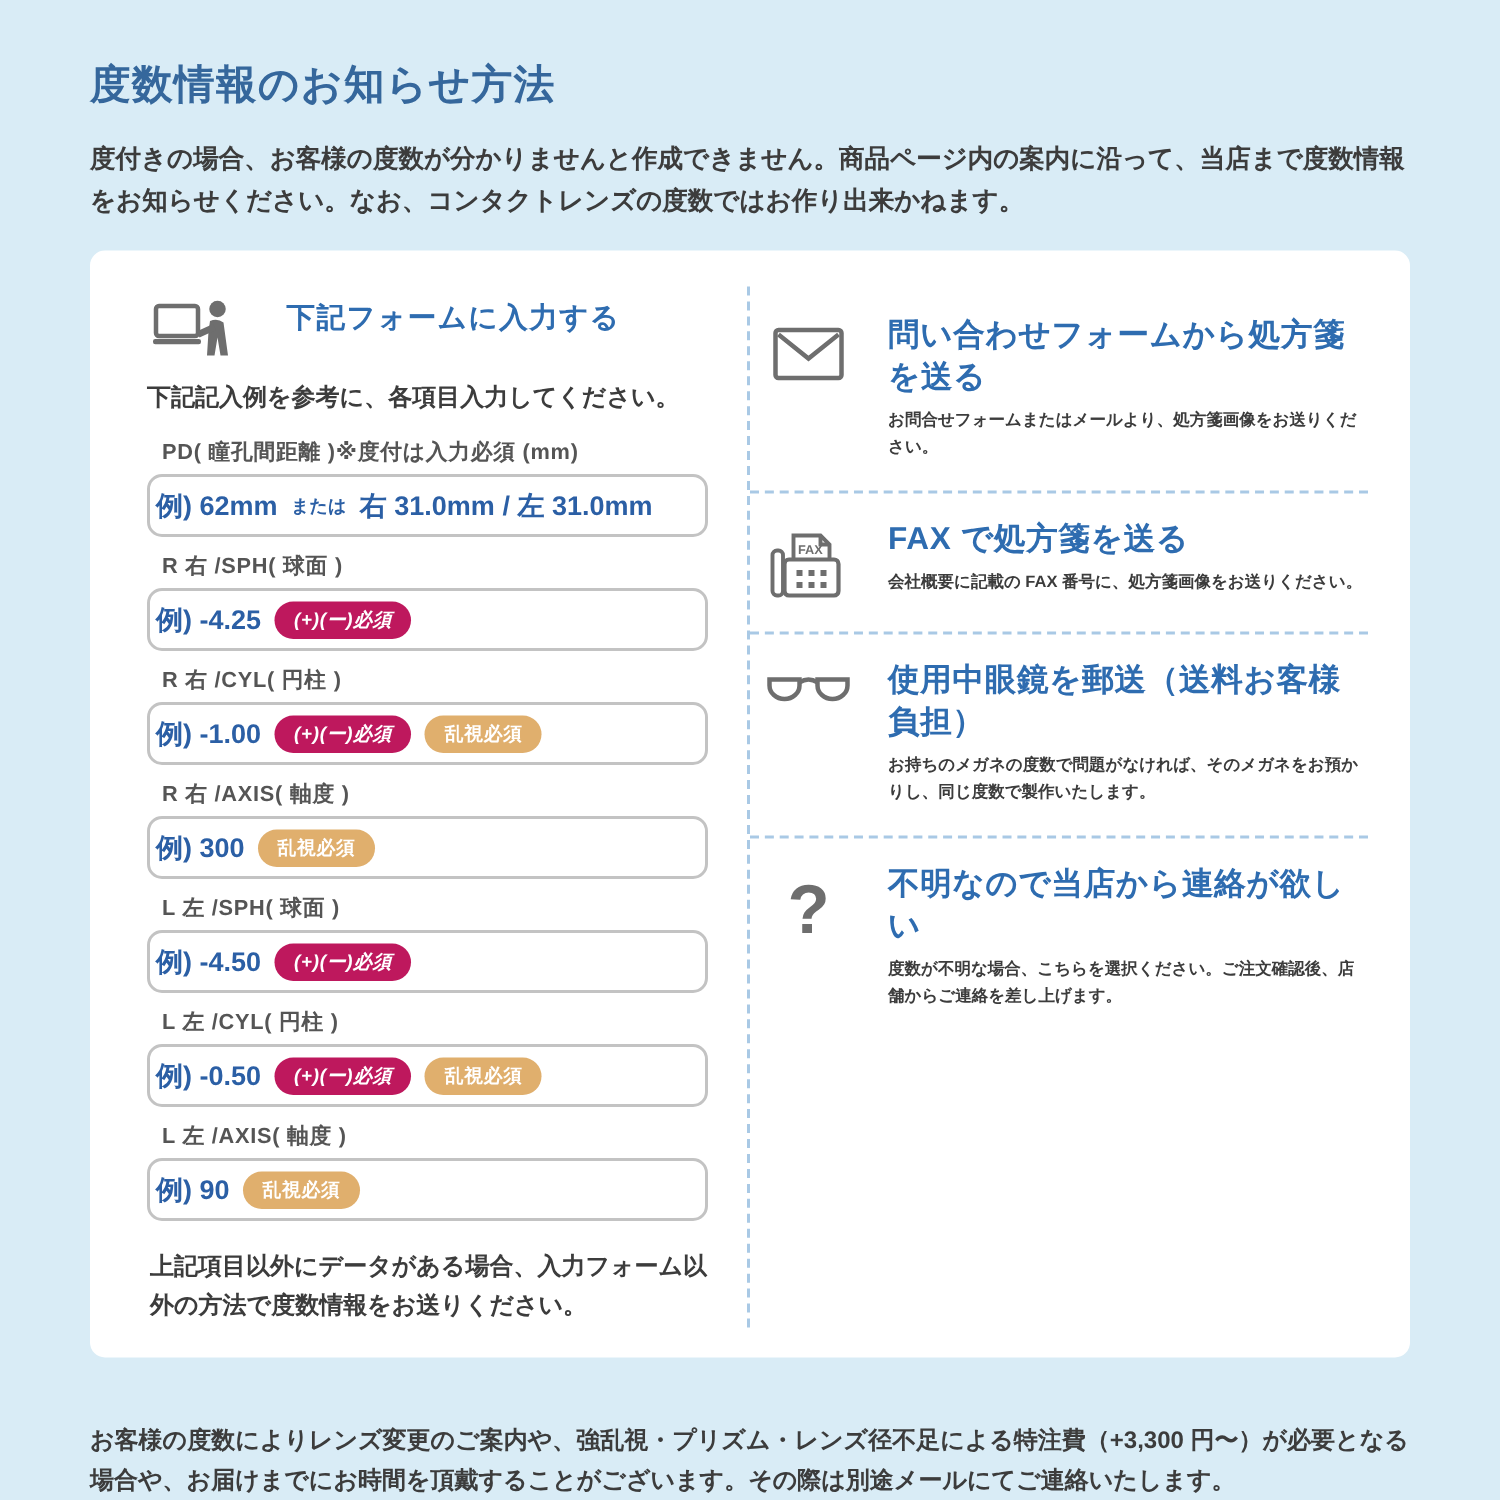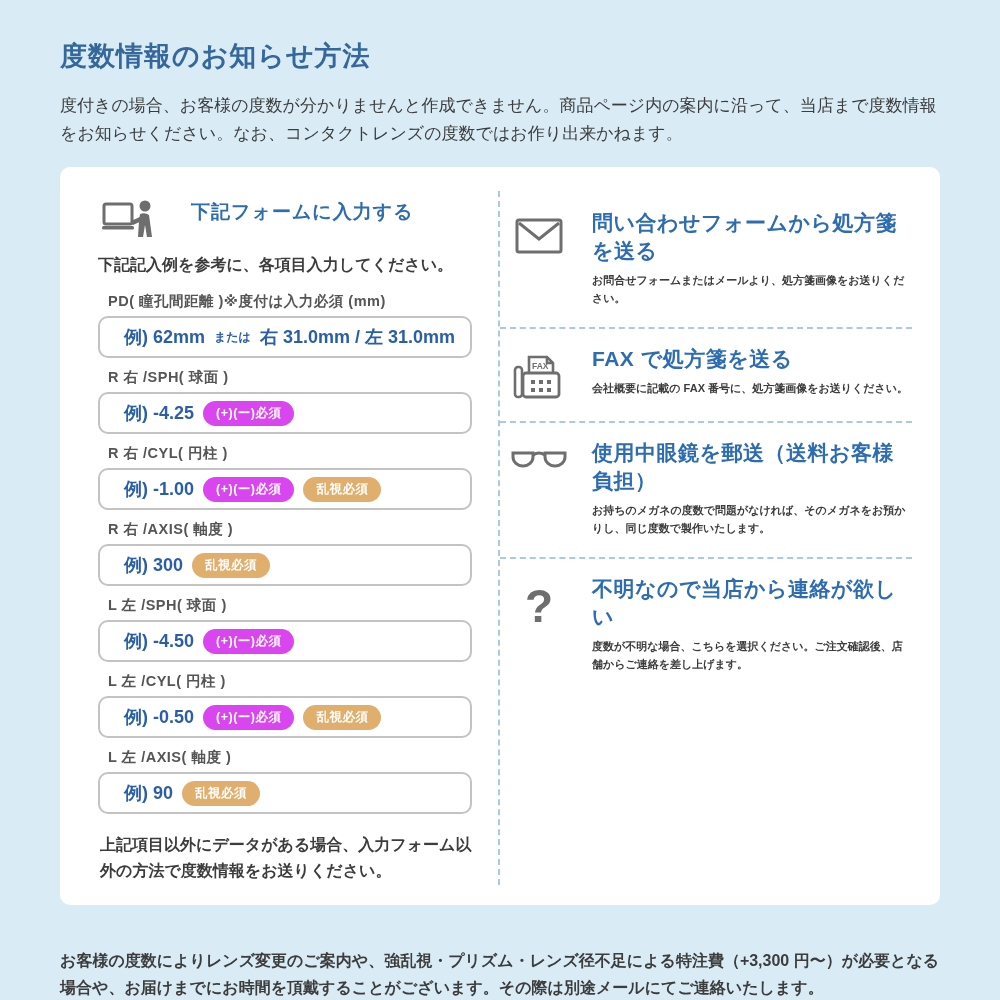--- a/index.html
+++ b/index.html
@@ -8,51 +8,51 @@
     background:#d9ecf6;
     font-family:"Liberation Sans","DejaVu Sans",sans-serif;
     color:#3f3f3f;
     overflow:hidden;
   }
   .wrap{padding:38px 60px 0 60px;}
   .page-title{
     color:#35679c;font-size:27px;font-weight:bold;margin:0 0 18px 0;letter-spacing:1px;
   }
   .intro{
-    font-size:17px;line-height:1.62;margin:12px 0 20px 0;color:#3c3c3c;font-weight:normal;
+    font-size:17px;line-height:1.62;margin:12px 0 20px 0;color:#3c3c3c;font-weight:bold;
   }
   .card{
     background:#ffffff;border-radius:10px;display:flex;
     padding:24px 0 20px 0;min-height:672px;box-sizing:border-box;
   }
   .col-left{
     width:50%;box-sizing:border-box;padding:8px 26px 0 38px;
     border-right:2px dashed #a9c9e5;
   }
   .col-right{
     width:50%;box-sizing:border-box;padding:2px 28px 0 0;
   }
   .form-header{display:flex;align-items:flex-start;gap:33px;margin:0 0 14px 4px;}
   .form-header .ic{width:56px;height:42px;display:flex;align-items:center;justify-content:center;}
   .form-title{color:#2e6cb0;font-size:19px;font-weight:bold;letter-spacing:1px;}
   .instruction{font-size:16px;font-weight:bold;color:#3c3c3c;margin:0 0 16px 0;}
   .field{margin-bottom:2px;}
   .field-label{font-size:14.5px;font-weight:bold;color:#555;margin:0 0 5px 10px;letter-spacing:0.5px;}
   .field-box{
     border:2px solid #c3c3c3;border-radius:10px;height:38px;
-    display:flex;align-items:center;gap:9px;padding:0 24px;margin:0 0 10px 0;
+    display:flex;align-items:center;gap:9px;padding:0 4px;margin:0 0 10px 0;
     background:#fff;
   }
   .val{color:#2b5fa5;font-weight:bold;font-size:18px;white-space:nowrap;}
   .val.small{font-size:12px;}
   .pill{
     border-radius:999px;color:#fff;font-size:12.5px;font-weight:bold;
     padding:4px 13px;white-space:nowrap;letter-spacing:0.5px;
   }
-  .pill-blue{background:#d946ef;}
+  .pill-blue{background:#be185d;font-style:italic;}
   .pill-orange{background:#e0af6d;}
   .left-note{font-size:16px;font-weight:bold;color:#3c3c3c;line-height:1.65;margin:18px 0 0 2px;}
   .method{
     display:flex;gap:14px;padding:16px 0 20px 0;border-bottom:2px dashed #a9c9e5;
   }
   .method:last-child{border-bottom:none;}
   .m-icon{width:78px;min-width:78px;display:flex;justify-content:center;align-items:flex-start;padding-top:8px;}
   .m-title{color:#2e6cb0;font-size:21px;font-weight:bold;margin:0 0 7px 0;letter-spacing:0.5px;}
   .m-body{font-size:11px;line-height:1.6;color:#3c3c3c;font-weight:bold;}
   .footer-note{

